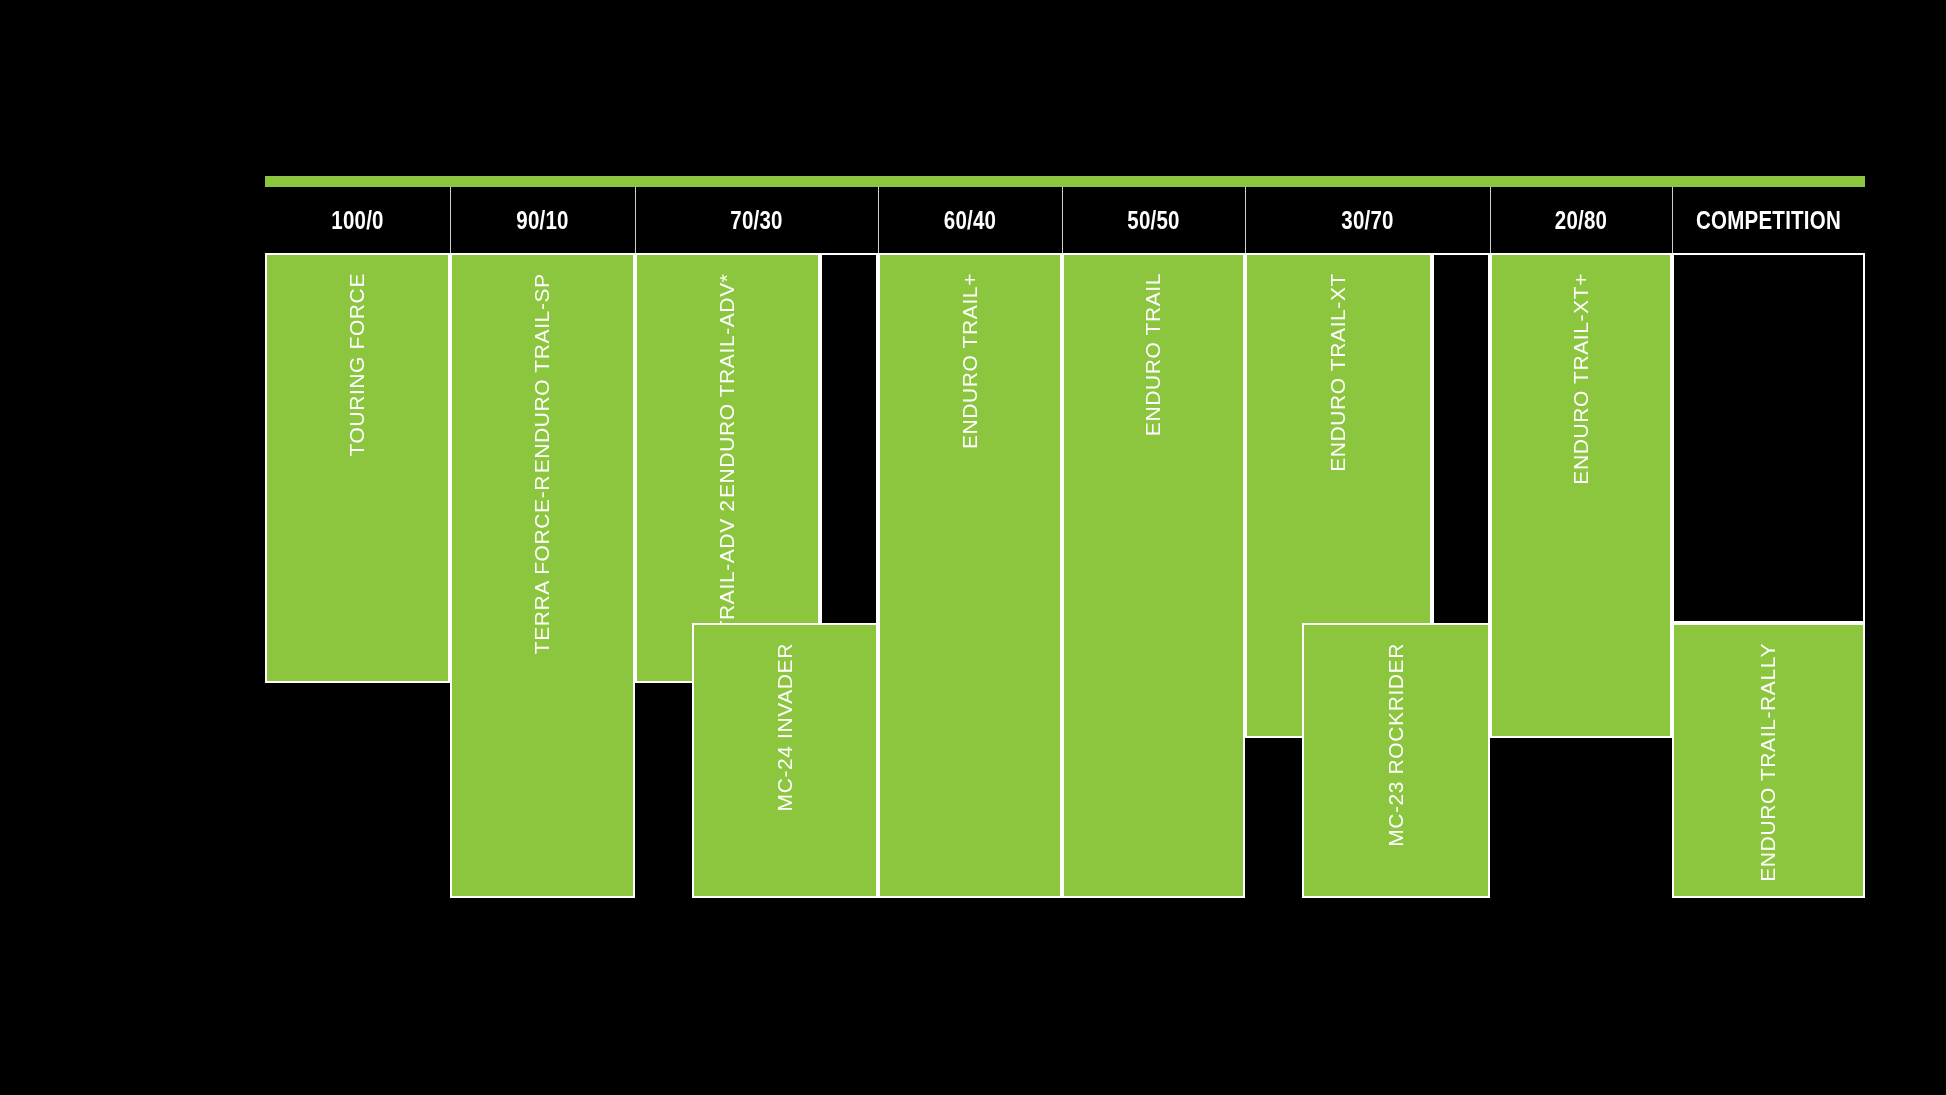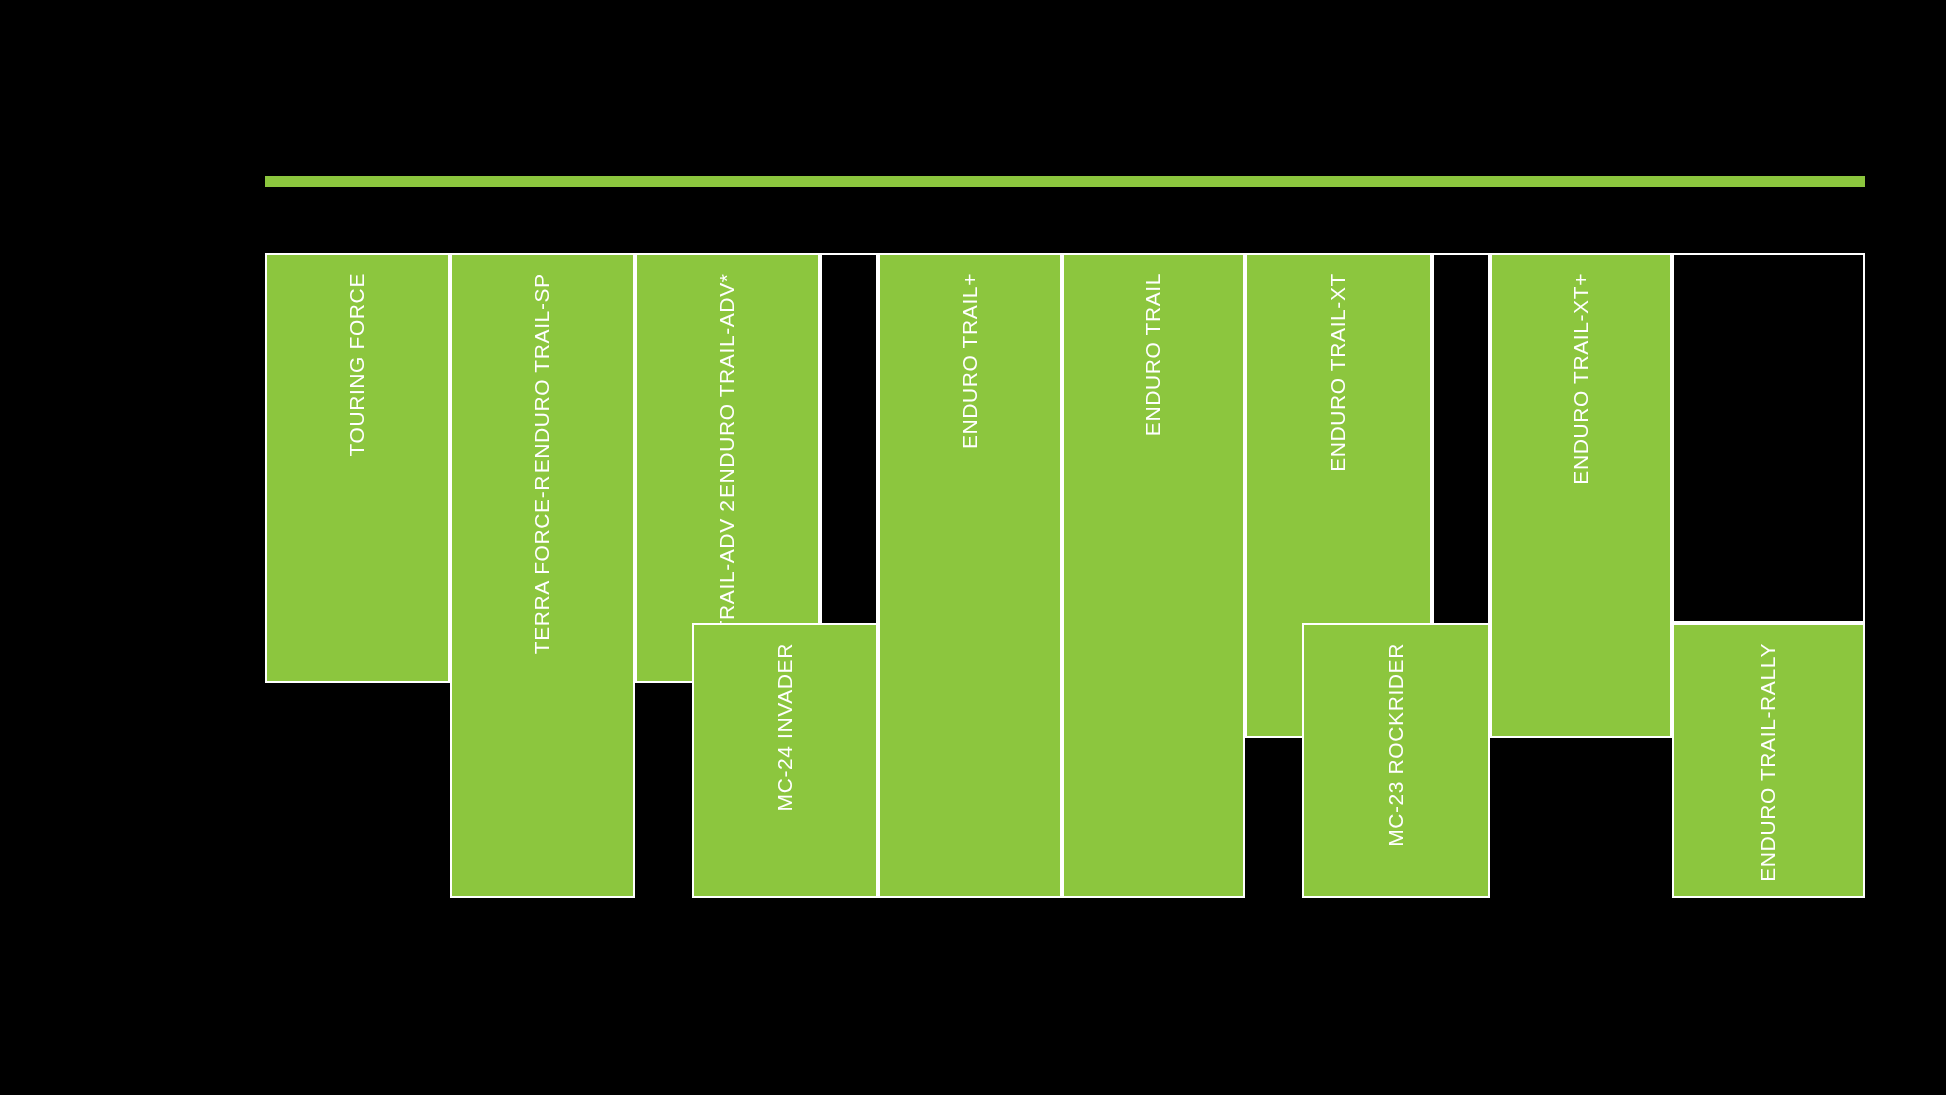--- a/index.html
+++ b/index.html
@@ -112,20 +112,38 @@
   }
   .bar-label span { display: block; }
 </style>
 </head>
 <body>
 
 <div id="chart-root">
 
   <div class="accent-rule"></div>
 
+  <div class="header-band">
+    <div class="header-cell" style="left:0px;   width:185px;">100/0</div>
+    <div class="header-cell" style="left:185px; width:185px;">90/10</div>
+    <div class="header-cell" style="left:370px; width:243px;">70/30</div>
+    <div class="header-cell" style="left:613px; width:184px;">60/40</div>
+    <div class="header-cell" style="left:797px; width:183px;">50/50</div>
+    <div class="header-cell" style="left:980px; width:245px;">30/70</div>
+    <div class="header-cell" style="left:1225px;width:182px;">20/80</div>
+    <div class="header-cell" style="left:1407px;width:193px;">COMPETITION</div>
+
+    <div class="header-div" style="left:185px;"></div>
+    <div class="header-div" style="left:370px;"></div>
+    <div class="header-div" style="left:613px;"></div>
+    <div class="header-div" style="left:797px;"></div>
+    <div class="header-div" style="left:980px;"></div>
+    <div class="header-div" style="left:1225px;"></div>
+    <div class="header-div" style="left:1407px;"></div>
+  </div>
 
   <div class="plot-area">
 
     <div class="bar" style="left:265px; top:0px; width:185px; height:430px;">
       <div class="bar-label-wrap">
         <div class="bar-label">
           <span>TOURING FORCE</span>
         </div>
       </div>
     </div>

